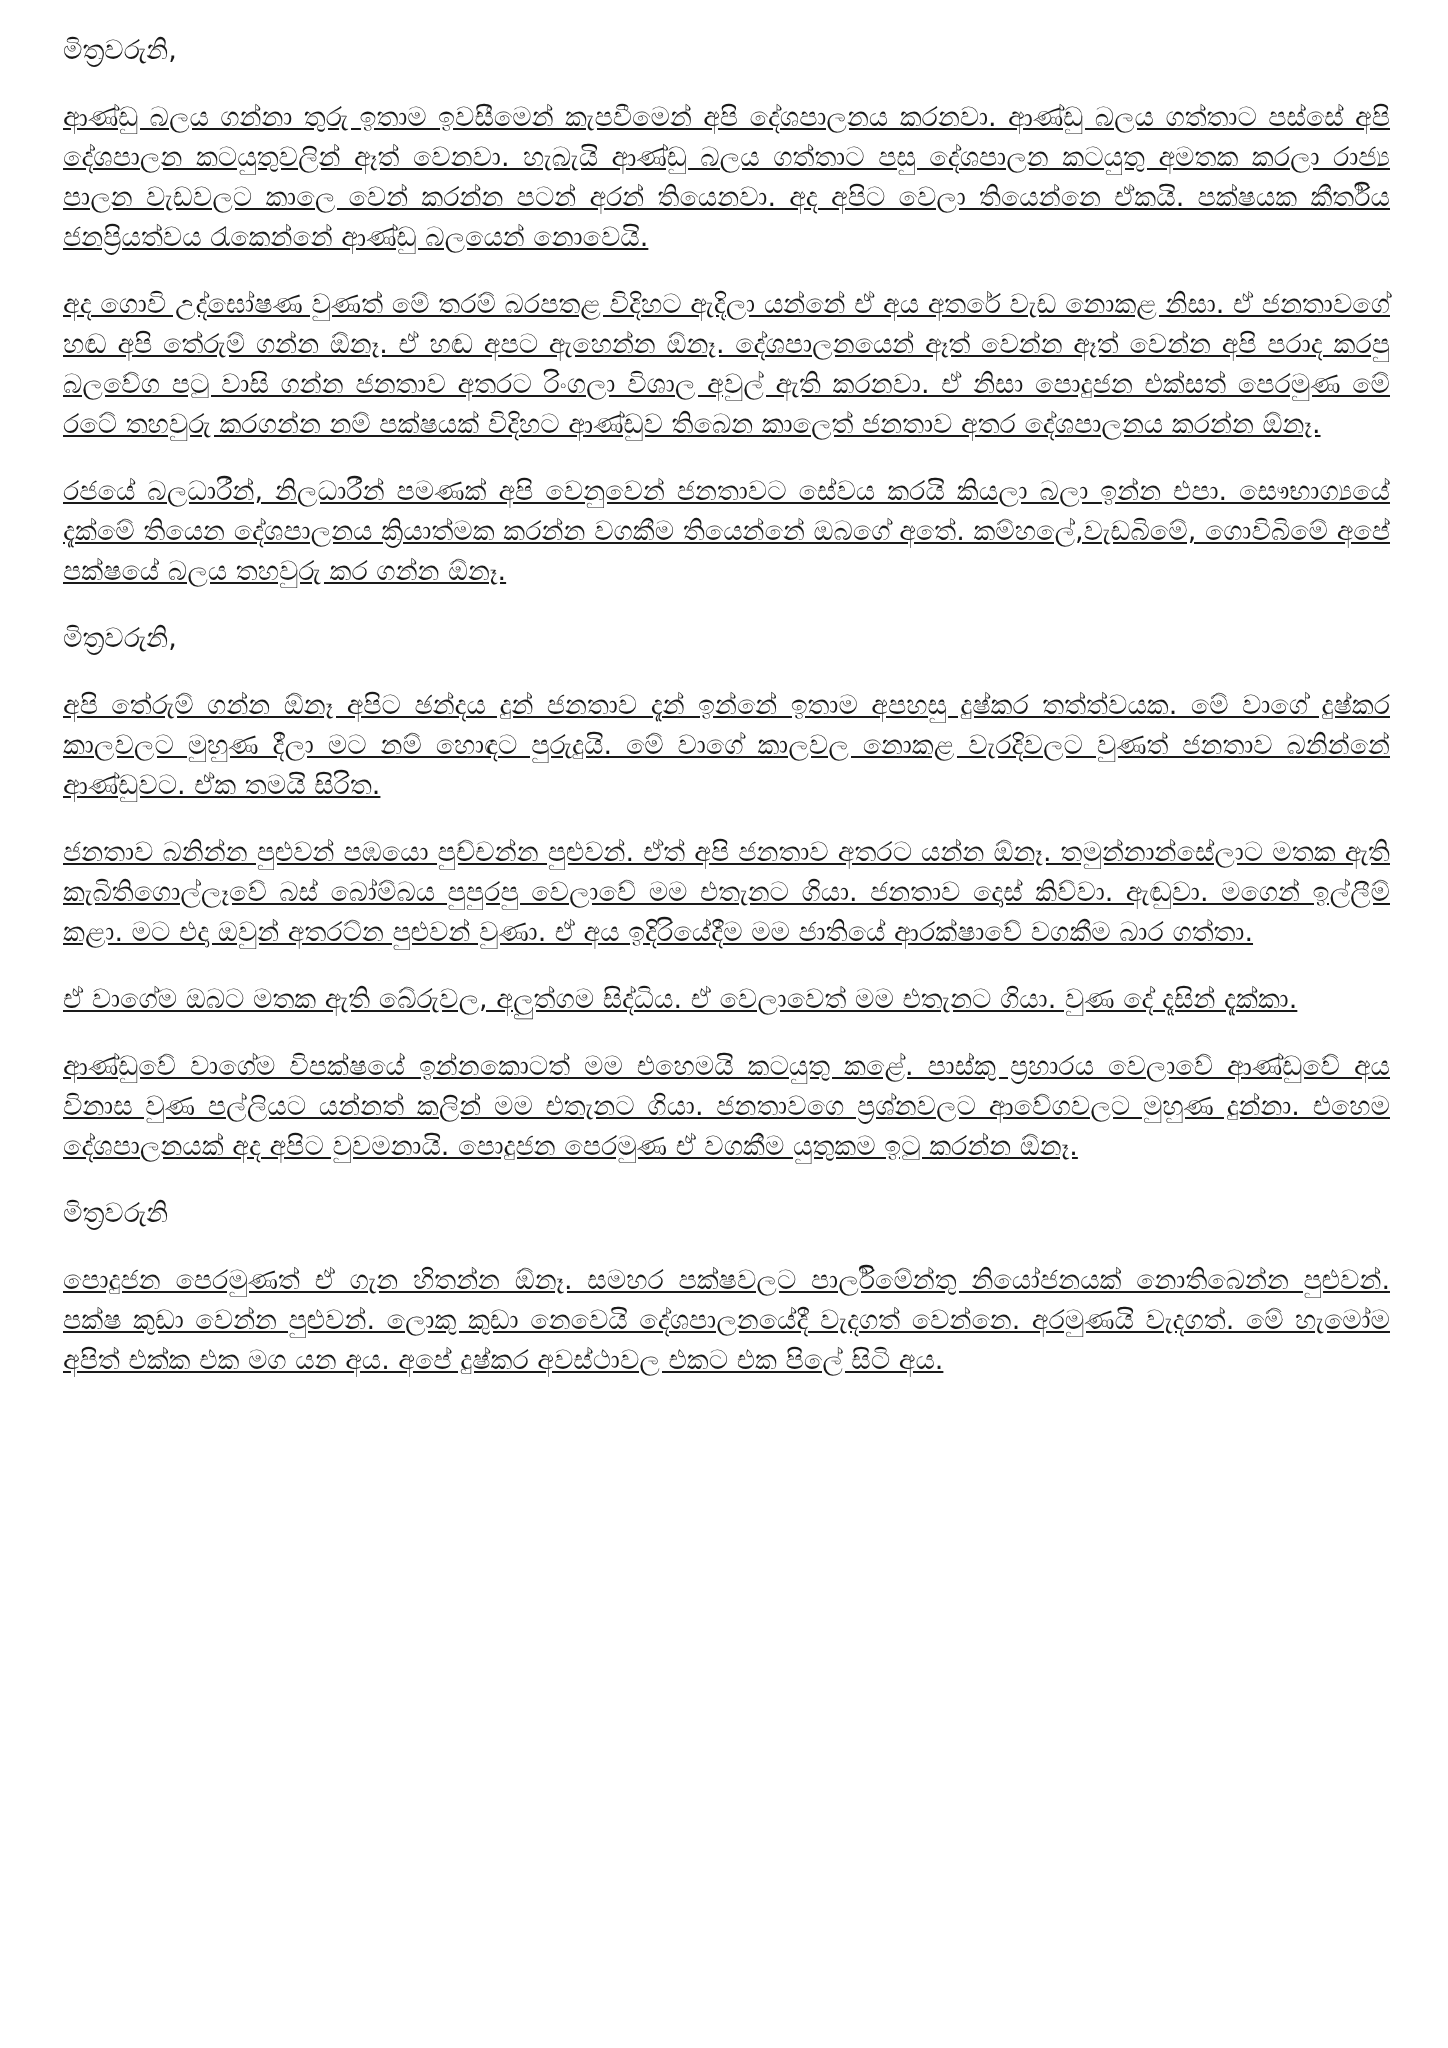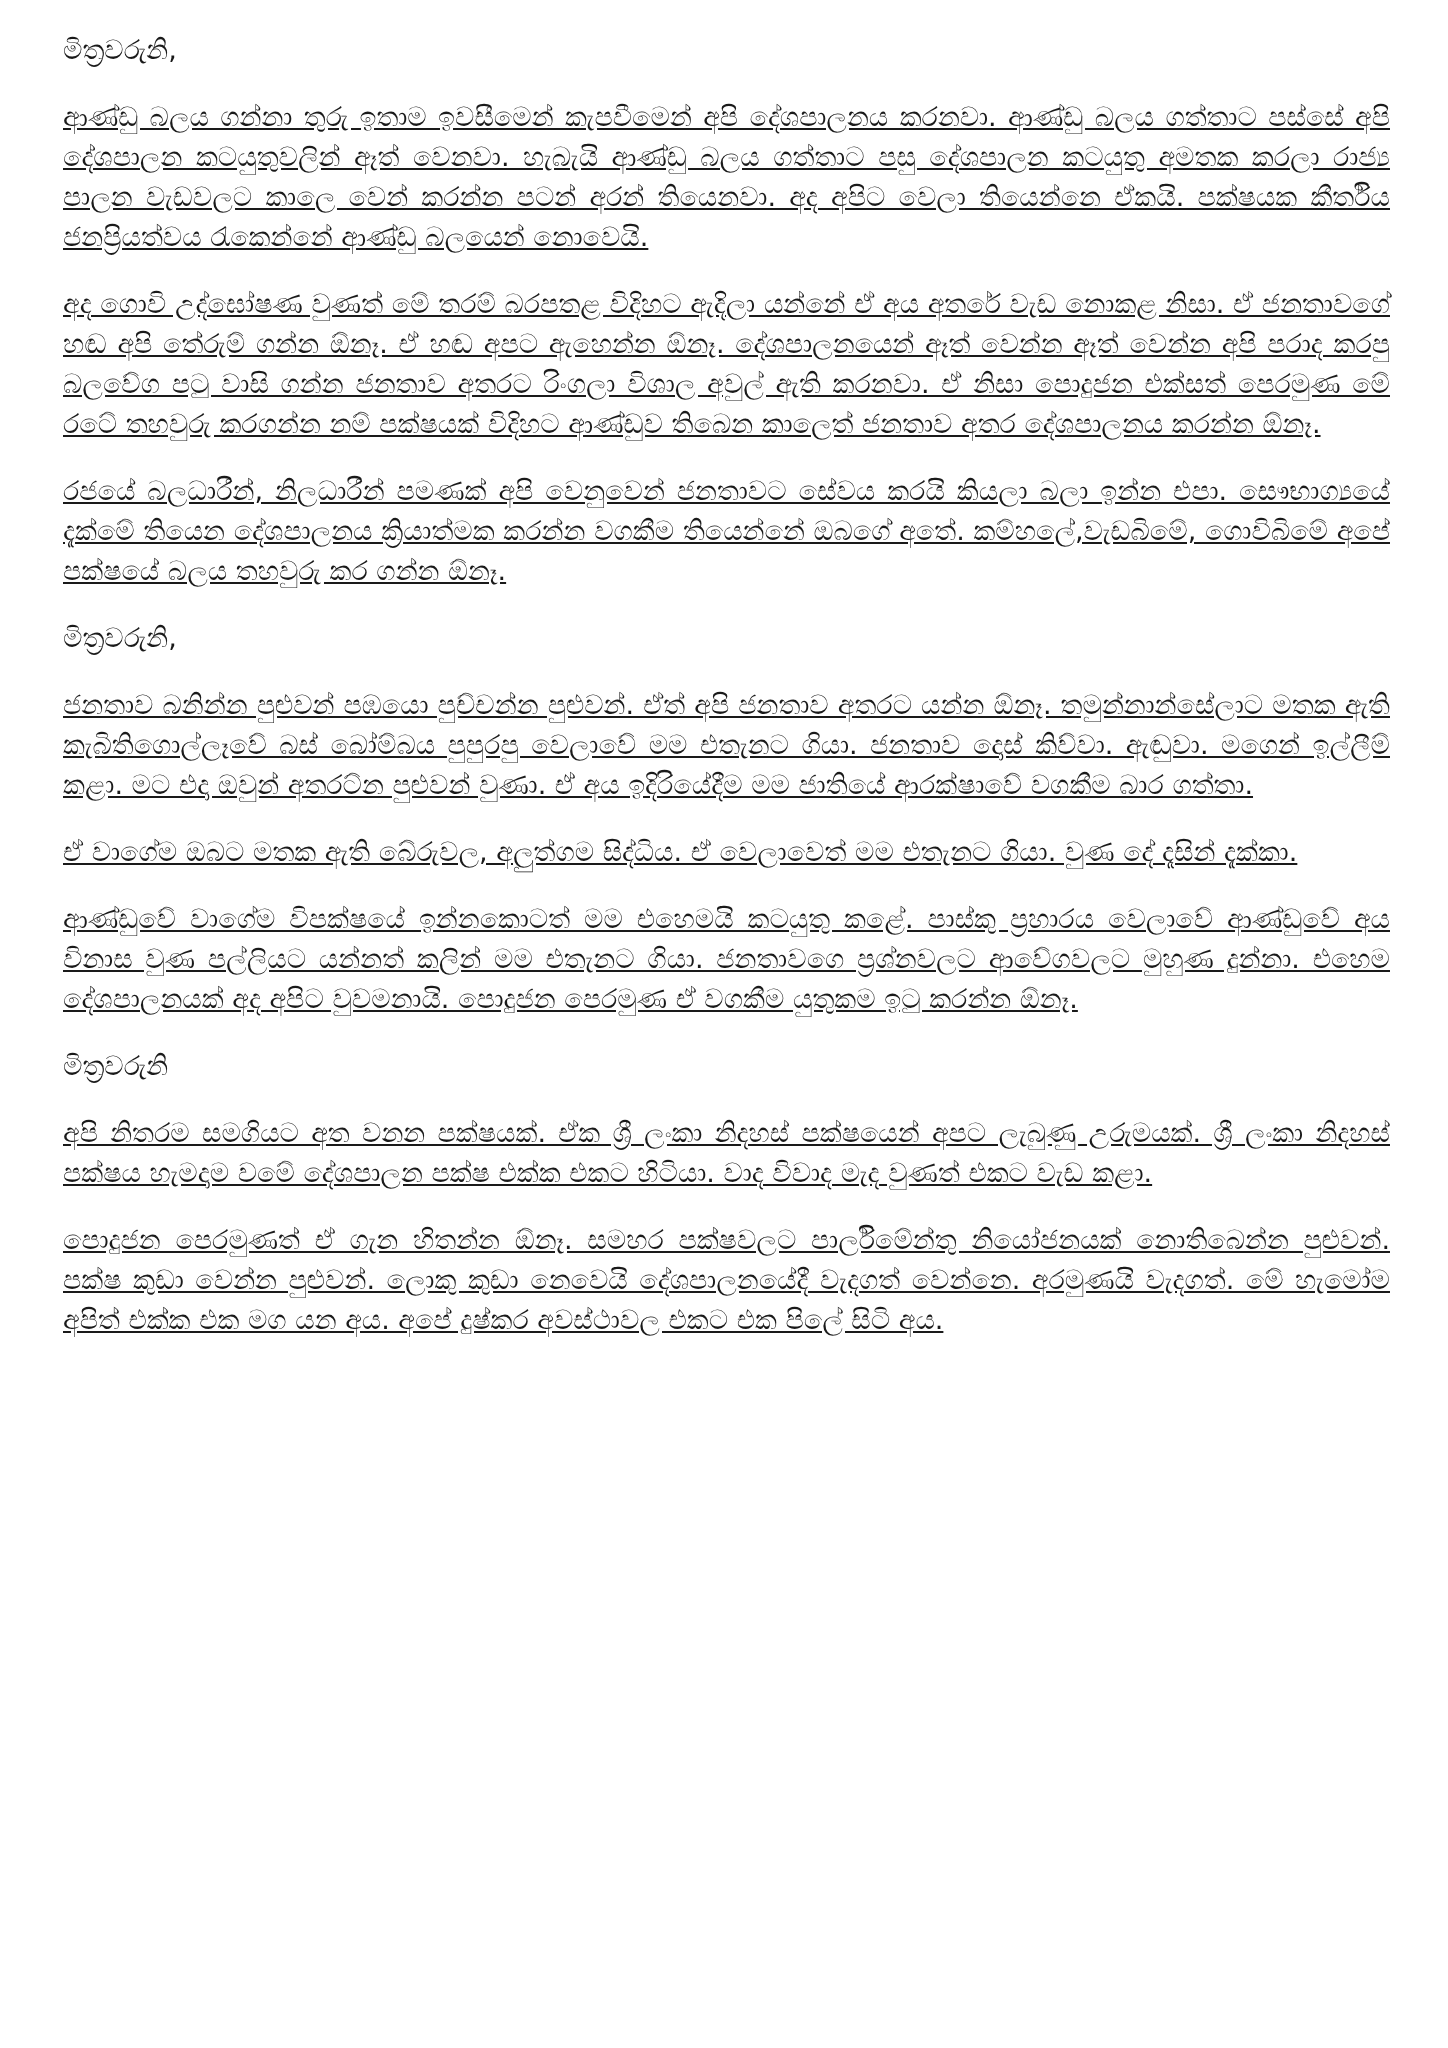--- a/index.html
+++ b/index.html
@@ -34,19 +34,19 @@
 </style>
 </head>
 <body>
 
 <div class="page">
   <p class="salutation">මිත්‍රවරුනි,</p>
   <p class="para">ආණ්ඩු බලය ගන්නා තුරු ඉතාම ඉවසීමෙන් කැපවීමෙන් අපි දේශපාලනය කරනවා. ආණ්ඩු බලය ගත්තාට පස්සේ අපි දේශපාලන කටයුතුවලින් ඈත් වෙනවා. හැබැයි ආණ්ඩු බලය ගත්තාට පසු දේශපාලන කටයුතු අමතක කරලා රාජ්‍ය පාලන වැඩවලට කාලෙ වෙන් කරන්න පටන් අරන් තියෙනවා. අද අපිට වෙලා තියෙන්නෙ ඒකයි. පක්ෂයක කීර්තිය ජනප්‍රියත්වය රැකෙන්නේ ආණ්ඩු බලයෙන් නොවෙයි.</p>
   <p class="para">අද ගොවි උද්ඝෝෂණ වුණත් මේ තරම් බරපතළ විදිහට ඇදිලා යන්නේ ඒ අය අතරේ වැඩ නොකළ නිසා. ඒ ජනතාවගේ හඬ අපි තේරුම් ගන්න ඕනෑ. ඒ හඬ අපට ඇහෙන්න ඕනෑ. දේශපාලනයෙන් ඈත් වෙන්න ඈත් වෙන්න අපි පරාද කරපු බලවේග පටු වාසි ගන්න ජනතාව අතරට රිංගලා විශාල අවුල් ඇති කරනවා. ඒ නිසා පොදුජන එක්සත් පෙරමුණ මේ රටේ තහවුරු කරගන්න නම් පක්ෂයක් විදිහට ආණ්ඩුව තිබෙන කාලෙත් ජනතාව අතර දේශපාලනය කරන්න ඕනෑ.</p>
   <p class="para">රජයේ බලධාරීන්, නිලධාරීන් පමණක් අපි වෙනුවෙන් ජනතාවට සේවය කරයි කියලා බලා ඉන්න එපා. සෞභාග්‍යයේ දැක්මේ තියෙන දේශපාලනය ක්‍රියාත්මක කරන්න වගකීම තියෙන්නේ ඔබගේ අතේ. කම්හලේ,වැඩබිමේ, ගොවිබිමේ අපේ පක්ෂයේ බලය තහවුරු කර ගන්න ඕනෑ.</p>
   <p class="salutation">මිත්‍රවරුනි,</p>
+  <p class="para">අපි තේරුම් ගන්න ඕනෑ අපිට ඡන්දය දුන් ජනතාව දැන් ඉන්නේ ඉතාම අපහසු දුෂ්කර තත්ත්වයක. මේ වාගේ දුෂ්කර කාලවලට මුහුණ දීලා මට නම් හොඳට පුරුදුයි. මේ වාගේ කාලවල නොකළ වැරදිවලට වුණත් ජනතාව බනින්නේ ආණ්ඩුවට. ඒක තමයි සිරිත.</p>
   <p class="para">ජනතාව බනින්න පුළුවන් පඹයො පුච්චන්න පුළුවන්. ඒත් අපි ජනතාව අතරට යන්න ඕනෑ. තමුන්නාන්සේලාට මතක ඇති කැබිතිගොල්ලෑවේ බස් බෝම්බය පුපුරපු වෙලාවේ මම එතැනට ගියා. ජනතාව දොස් කිව්වා. ඇඬුවා. මගෙන් ඉල්ලීම් කළා. මට එදා ඔවුන් අතරට්න පුළුවන් වුණා. ඒ අය ඉදිරියේදීම මම ජාතියේ ආරක්ෂාවේ වගකීම බාර ගත්තා.</p>
   <p class="para">ඒ වාගේම ඔබට මතක ඇති බේරුවල, අලුත්ගම සිද්ධිය. ඒ වෙලාවෙත් මම එතැනට ගියා. වුණ දේ දෑසින් දැක්කා.</p>
   <p class="para">ආණ්ඩුවේ වාගේම විපක්ෂයේ ඉන්නකොටත් මම එහෙමයි කටයුතු කළේ. පාස්කු ප්‍රහාරය වෙලාවේ ආණ්ඩුවේ අය විනාස වුණ පල්ලියට යන්නත් කලින් මම එතැනට ගියා. ජනතාවගෙ ප්‍රශ්නවලට ආවේගවලට මුහුණ දුන්නා. එහෙම දේශපාලනයක් අද අපිට වුවමනායි. පොදුජන පෙරමුණ ඒ වගකීම යුතුකම ඉටු කරන්න ඕනෑ.</p>
   <p class="salutation">මිත්‍රවරුනි</p>
-  <p class="para">අපි නිතරම සමගියට අත වනන පක්ෂයක්. ඒක ශ්‍රී ලංකා නිදහස් පක්ෂයෙන් අපට ලැබුණු උරුමයක්. ශ්‍රී ලංකා නිදහස් පක්ෂය හැමදාම වමේ දේශපාලන පක්ෂ එක්ක එකට හිටියා. වාද විවාද මැද වුණත් එකට වැඩ කළා.</p>
   <p class="para">පොදුජන පෙරමුණත් ඒ ගැන හිතන්න ඕනෑ. සමහර පක්ෂවලට පාර්ලිමේන්තු නියෝජනයක් නොතිබෙන්න පුළුවන්. පක්ෂ කුඩා වෙන්න පුළුවන්. ලොකු කුඩා නෙවෙයි දේශපාලනයේදී වැදගත් වෙන්නෙ. අරමුණයි වැදගත්. මේ හැමෝම අපිත් එක්ක එක මග යන අය. අපේ දුෂ්කර අවස්ථාවල එකට එක පිලේ සිටි අය.</p>
 </div>
 
 </body></html>

